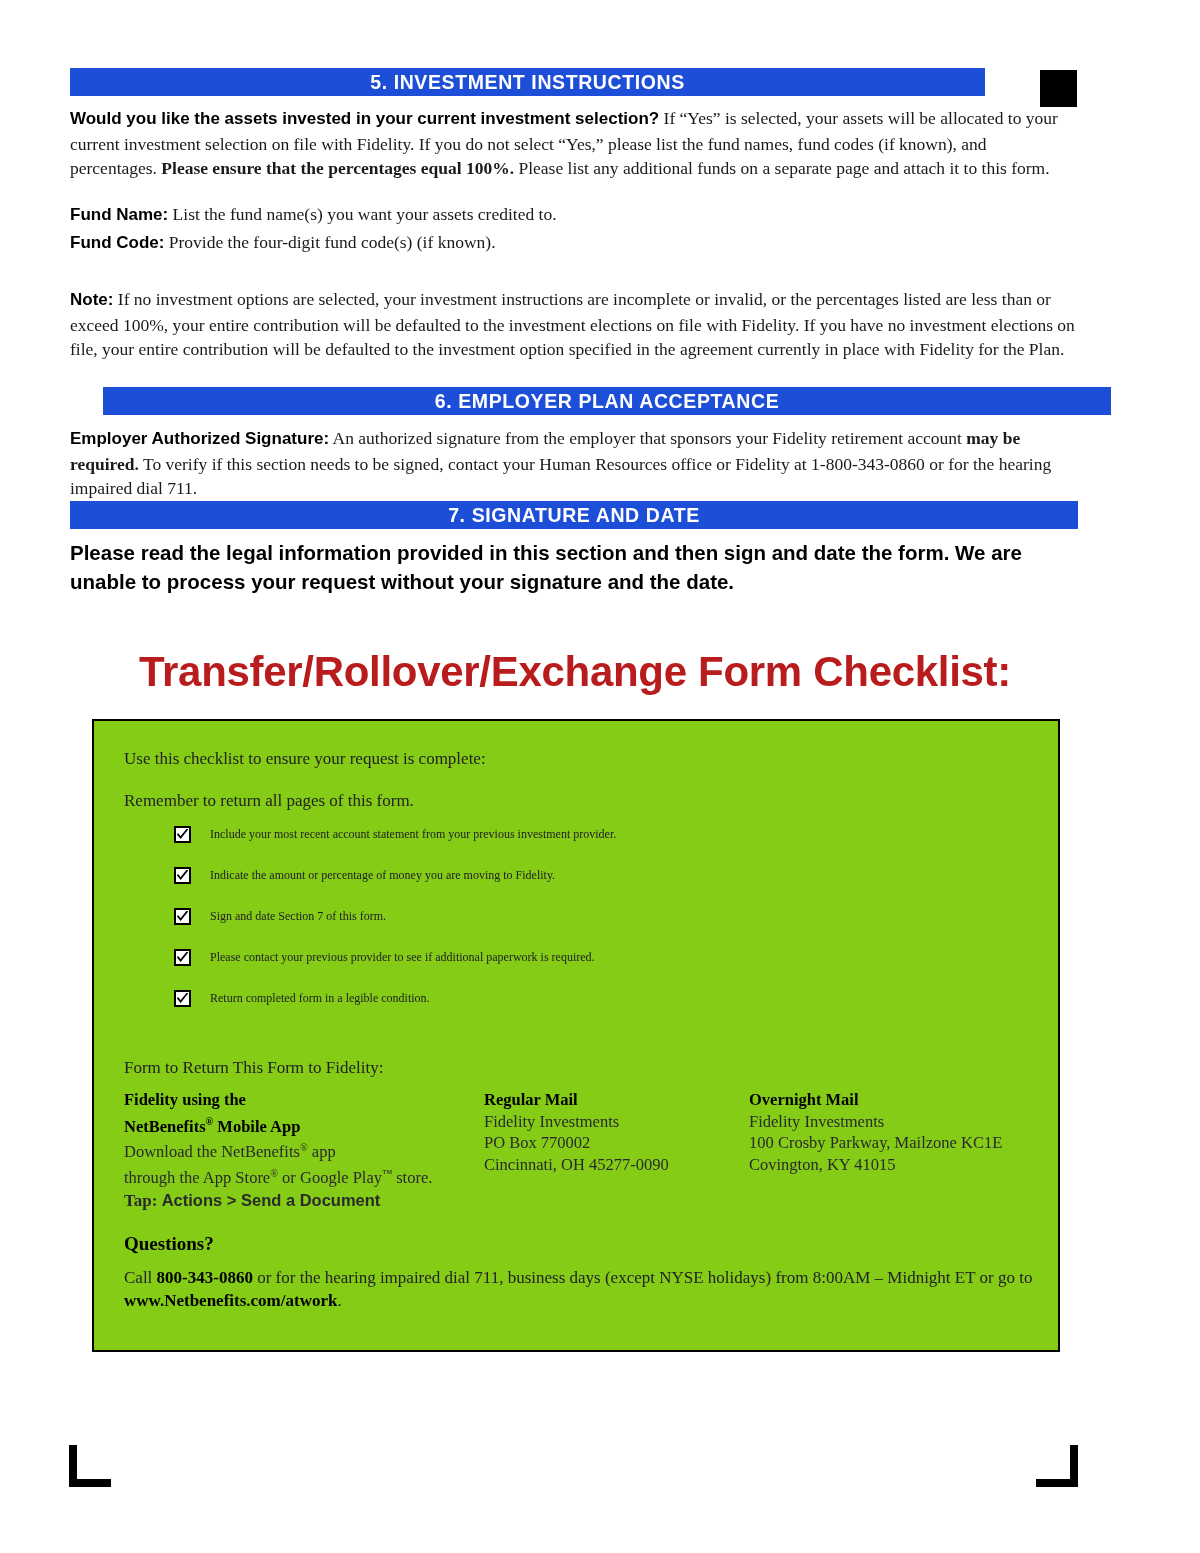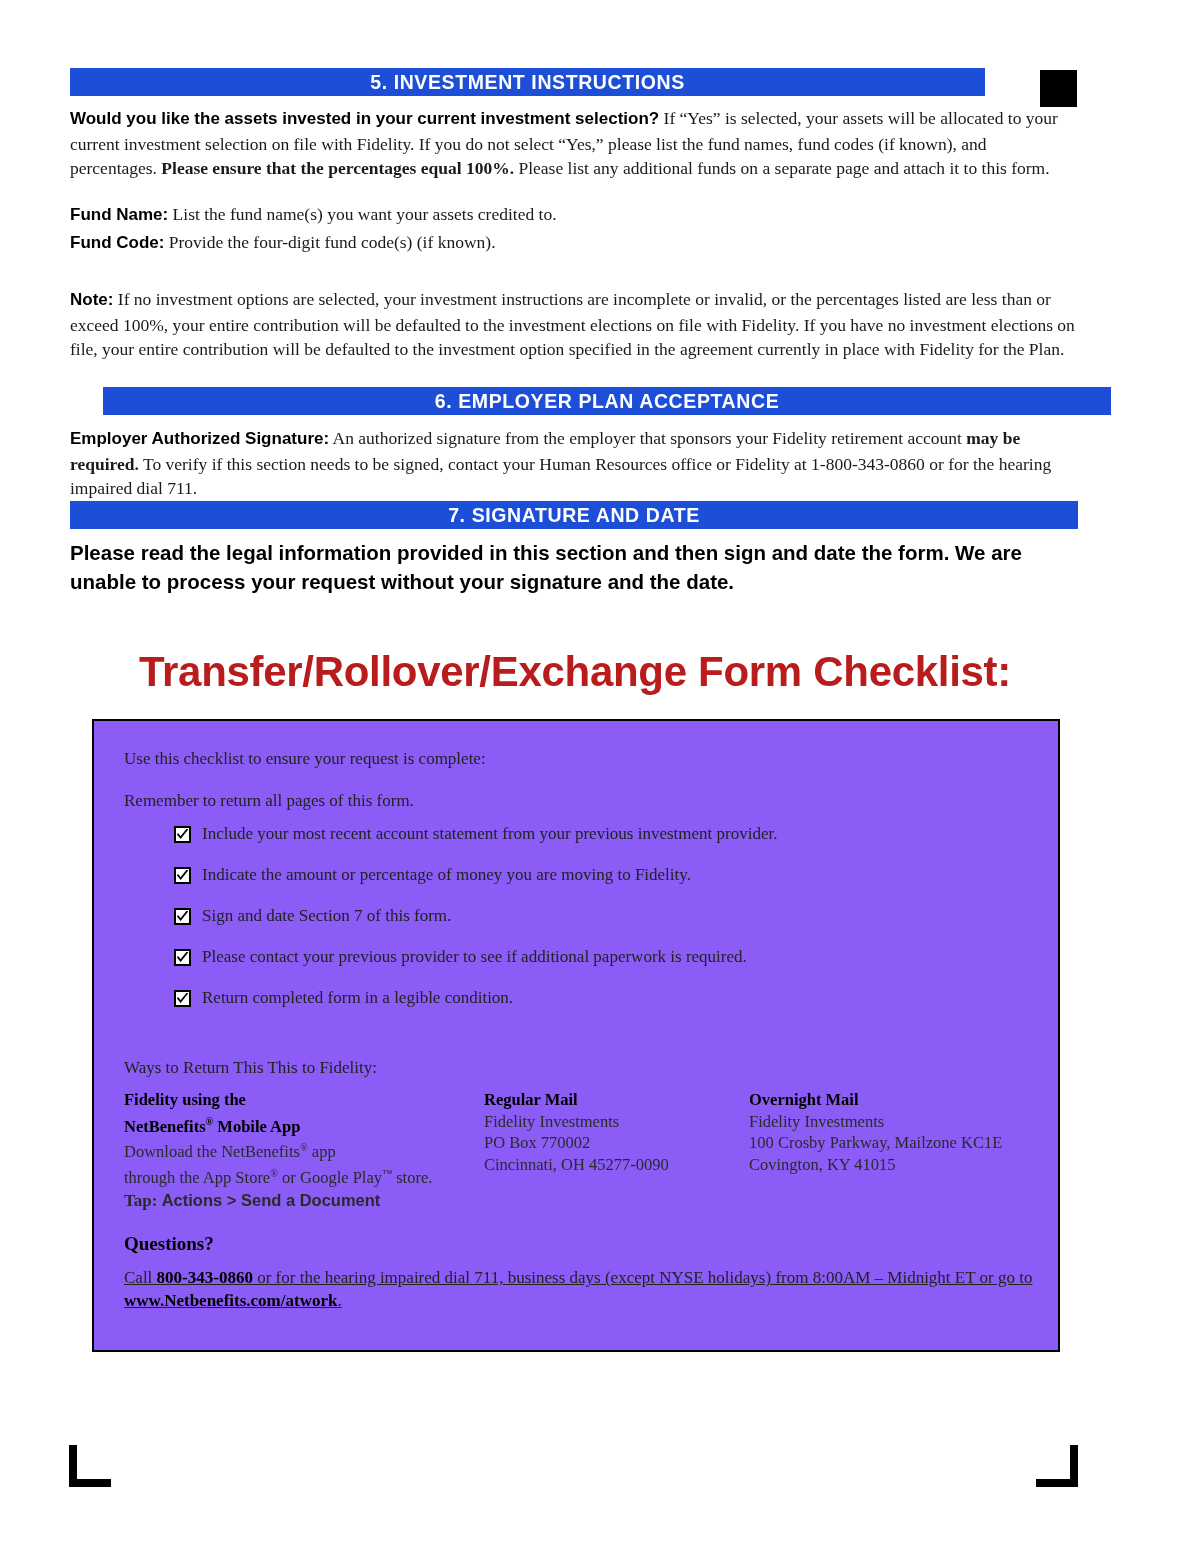--- a/index.html
+++ b/index.html
@@ -125,21 +125,21 @@
 
   
   #checklist-box {
     position: absolute;
     left: 92px;
     top: 719px;
     width: 968px;
     height: 633px;
     border: 2.5px solid #000;
     box-sizing: border-box;
-    background: #8b5cf6;
+    background: #84cc16;
   }
 
   .box-text {
     position: absolute;
     font-size: 17px;
     line-height: 23px;
     color: #222;
   }
   #cl-intro1 { left: 30px; top: 26px; }
   #cl-intro2 { left: 30px; top: 68px; }
@@ -168,24 +168,24 @@
     margin-top: 2px;
     position: relative;
     background: #fff;
   }
   .checkbox svg {
     position: absolute;
     left: 0.5px;
     top: 0.5px;
   }
   .check-label {
-    font-size: 17px;
+    font-size: 12px;
     line-height: 20px;
     color: #222;
-    margin-left: 11px;
+    margin-left: 19px;
   }
 
   
   #ways-label {
     position: absolute;
     left: 30px;
     top: 337px;
     font-size: 17px;
     color: #222;
   }
@@ -227,21 +227,20 @@
     color: #000;
   }
   #questions-body {
     position: absolute;
     left: 30px;
     top: 545px;
     width: 925px;
     font-size: 17px;
     line-height: 23px;
     color: #222;
-    text-decoration: underline;
   }
   #questions-body b { font-weight: bold; color: #000; }
 
   sup.reg { font-size: 0.62em; vertical-align: super; }
 </style>
 </head>
 <body>
 
 <div class="page">
 
@@ -319,21 +318,21 @@
       <li class="check-item">
         <span class="checkbox">
           <svg width="11" height="11" viewBox="0 0 11 11" aria-hidden="true">
               <path d="M1 5.4 L3.6 8.6 L10 0.6" stroke="#000" stroke-width="1.7" fill="none" stroke-linecap="square"></path>
             </svg>
         </span>
         <span class="check-label">Return completed form in a legible condition.</span>
       </li>
     </ul>
 
-    <div id="ways-label">Ways to Return This This to Fidelity:</div>
+    <div id="ways-label">Form to Return This Form to Fidelity:</div>
 
     <div class="ret-col" id="ret-col-1">
       <span class="hd">Fidelity using the</span>
       <span class="hd"><span>NetBenef</span><span>its</span><sup class="reg">®</sup><span> Mobile App</span></span>
       <span><span>Download the NetBenefits</span><sup class="reg">®</sup><span> app</span></span><br>
       <span><span>through the App Store</span><sup class="reg">®</sup><span> or Google Play</span><sup class="reg">™</sup><span> store.</span></span>
       <div id="tap-line"><span>Tap: </span><span class="sans">Actions &gt; Send a Document</span></div>
     </div>
 
     <div class="ret-col" id="ret-col-2">

